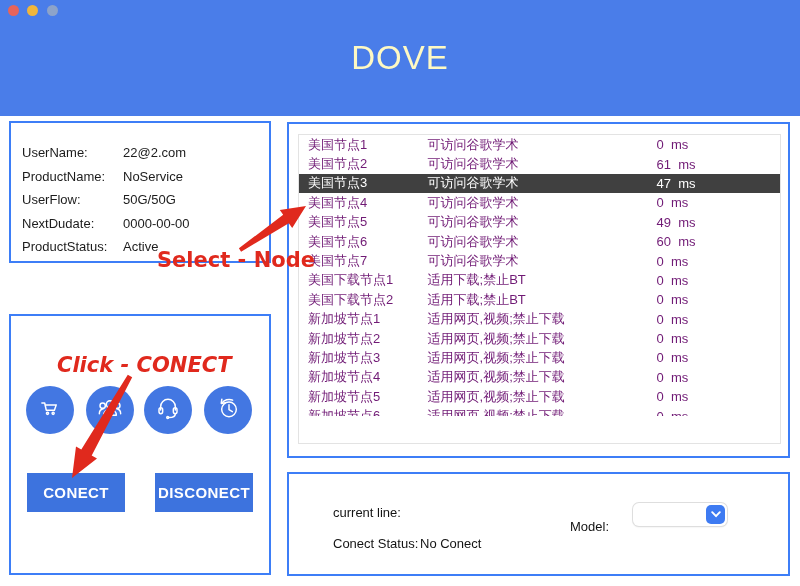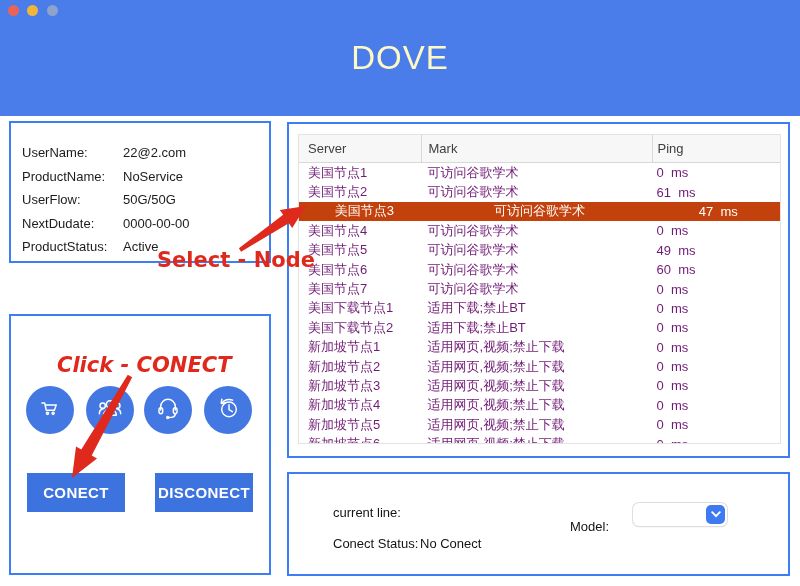--- a/index.html
+++ b/index.html
@@ -49,21 +49,21 @@
     display:flex; height:28px; background:#f7f7f7;
     border-bottom:1px solid #d8d8d8; font-size:13px; color:#3f3f3f;
     align-items:center;
   }
   .th { height:100%; display:flex; align-items:center; }
   .th-server { width:122px; padding-left:9px; }
   .th-mark   { width:232px; padding-left:7px; border-left:1px solid #d8d8d8; }
   .th-ping   { width:129px; padding-left:5px; border-left:1px solid #d8d8d8; }
   .tbody { height:281px; overflow:hidden; }
   .trow { display:flex; height:19.4px; align-items:center; font-size:13px; color:#701a75; }
-  .trow.selected { background:#c2410c; color:#ffffff;text-align:center; }
+  .trow.selected { background:#404040; color:#ffffff; }
   .td-server { width:122px; padding-left:9px; white-space:nowrap; overflow:hidden; }
   .td-mark   { width:232px; padding-left:7px; white-space:nowrap; overflow:hidden; }
   .td-ping   { width:129px; padding-left:5px; white-space:pre; }
 
   
   .annot {
     position:absolute; color:#e0291d; font-size:21px; font-weight:600;
     white-space:nowrap; font-family:"DejaVu Sans","Liberation Sans",sans-serif;
   }
   .annot-click { left:46px; top:37px;font-style:italic; }
@@ -189,25 +189,20 @@
         </svg>
       </span>
     </div>
 
     <button class="btn btn-connect">CONECT</button>
     <button class="btn btn-disconnect">DISCONECT</button>
   </div>
 
   <div class="panel server-panel">
     <div class="table">
-      <div class="thead">
-        <div class="th th-server">Server</div>
-        <div class="th th-mark">Mark</div>
-        <div class="th th-ping">Ping</div>
-      </div>
       <div class="tbody" id="server-tbody">
           <div class="trow">
             <span class="td-server">美国节点1</span>
             <span class="td-mark">可访问谷歌学术</span>
             <span class="td-ping">0  ms</span>
           </div>
           <div class="trow">
             <span class="td-server">美国节点2</span>
             <span class="td-mark">可访问谷歌学术</span>
             <span class="td-ping">61  ms</span>

